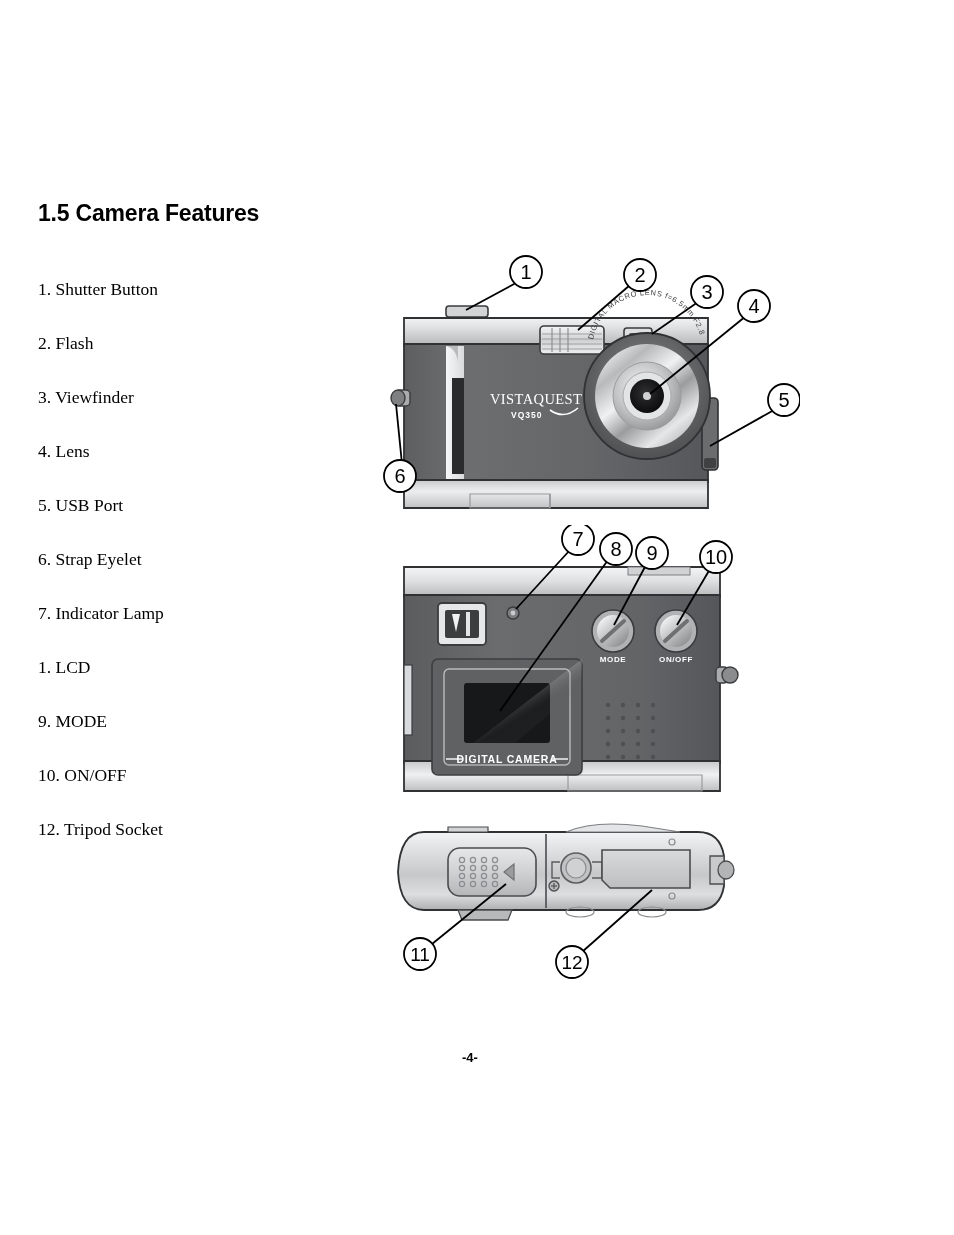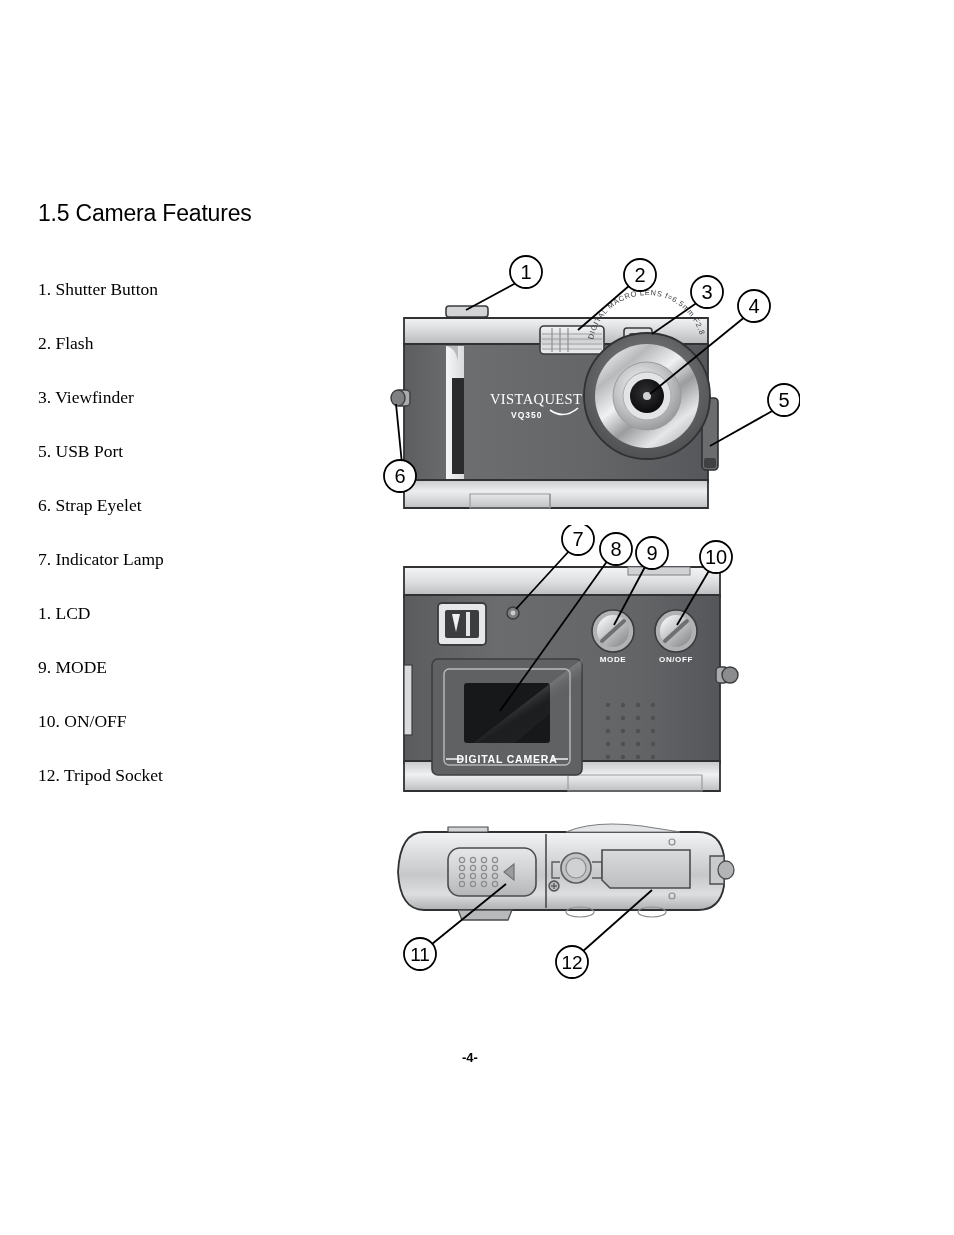--- a/index.html
+++ b/index.html
@@ -15,21 +15,21 @@
     color: #000000;
     overflow: hidden;
   }
 
   
   #page-heading {
     position: absolute;
     left: 38px;
     top: 200px;
     font-size: 23px;
-    font-weight: normal;
+    font-weight: bold;
     letter-spacing: -0.2px;
   }
   #feature-list {
     position: absolute;
     left: 38px;
     top: 281px;
     width: 340px;
     list-style: none;
     margin: 0;
     padding: 0;
@@ -65,20 +65,21 @@
 </style>
 </head>
 <body>
 
 <div id="page-heading">1.5 Camera Features</div>
 
 <ul id="feature-list">
   <li>1. Shutter Button</li>
   <li>2. Flash</li>
   <li>3. Viewfinder</li>
+  <li>4. Lens</li>
   <li>5. USB Port</li>
   <li>6. Strap Eyelet</li>
   <li>7. Indicator Lamp</li>
   <li>1. LCD</li>
   <li>9. MODE</li>
   <li>10. ON/OFF</li>
   <li>12. Tripod Socket</li>
 </ul>
 
 <div class="figure" id="figure-front">

